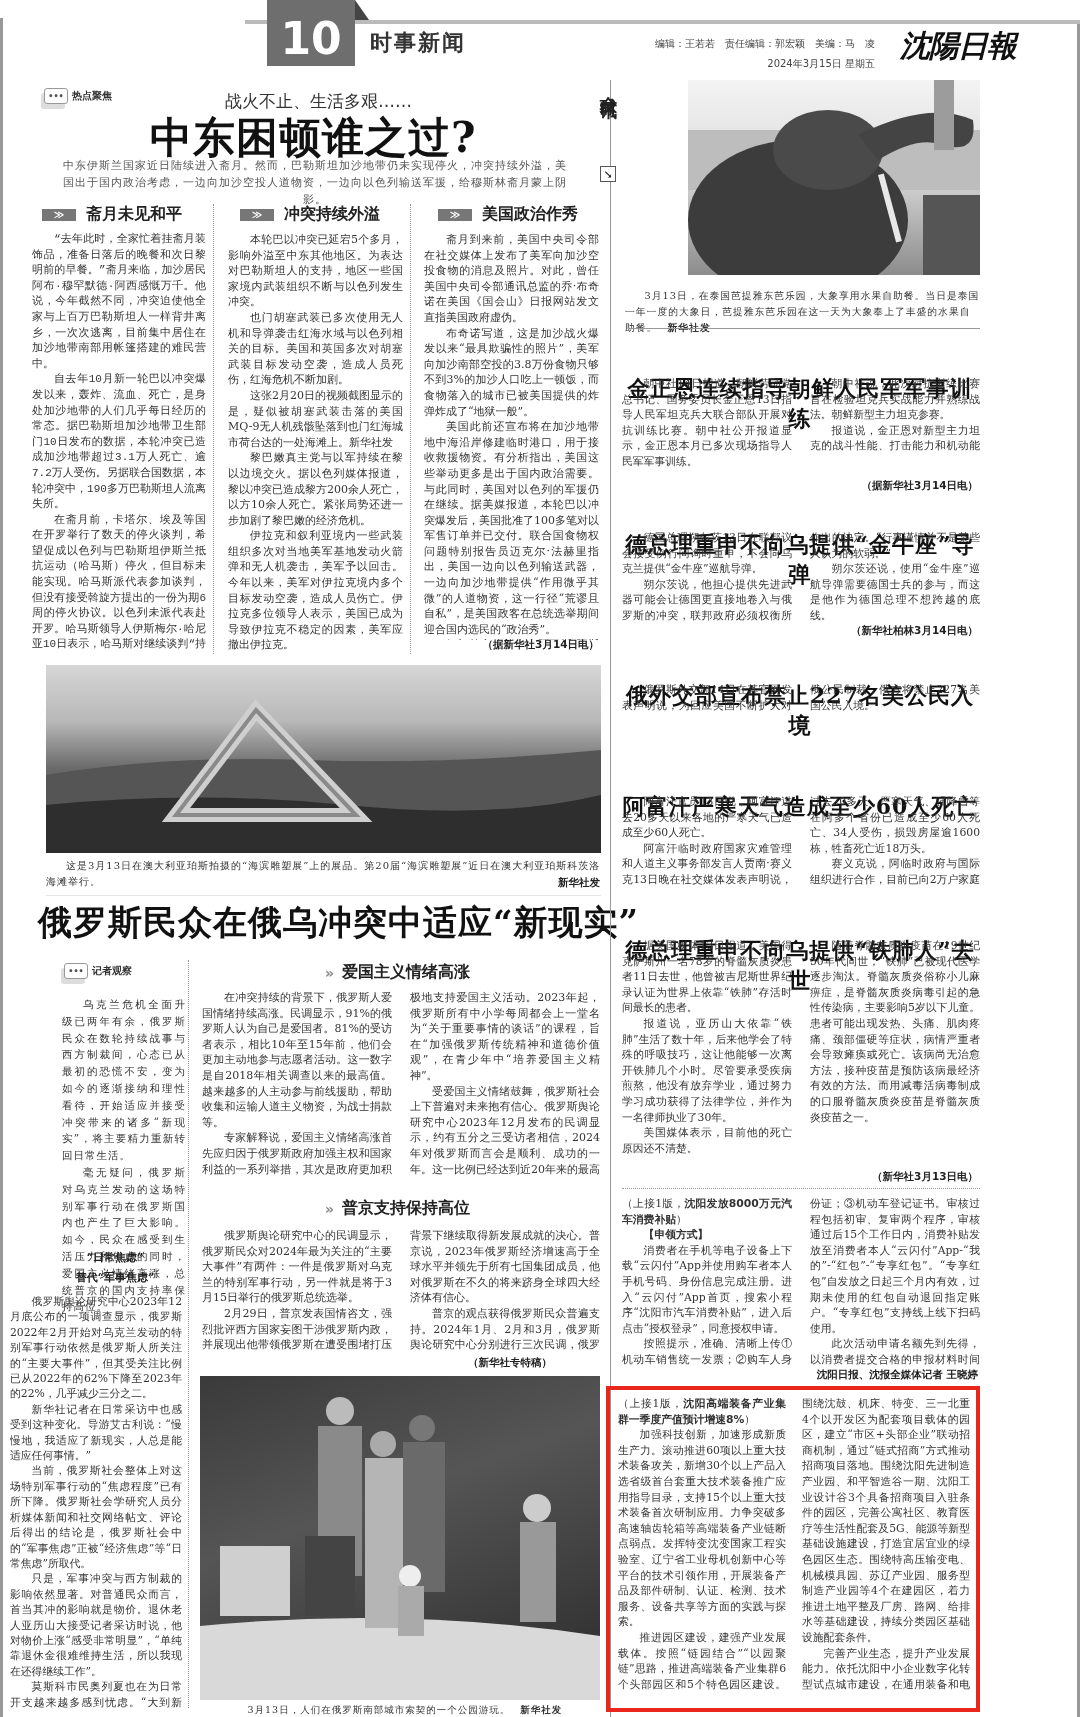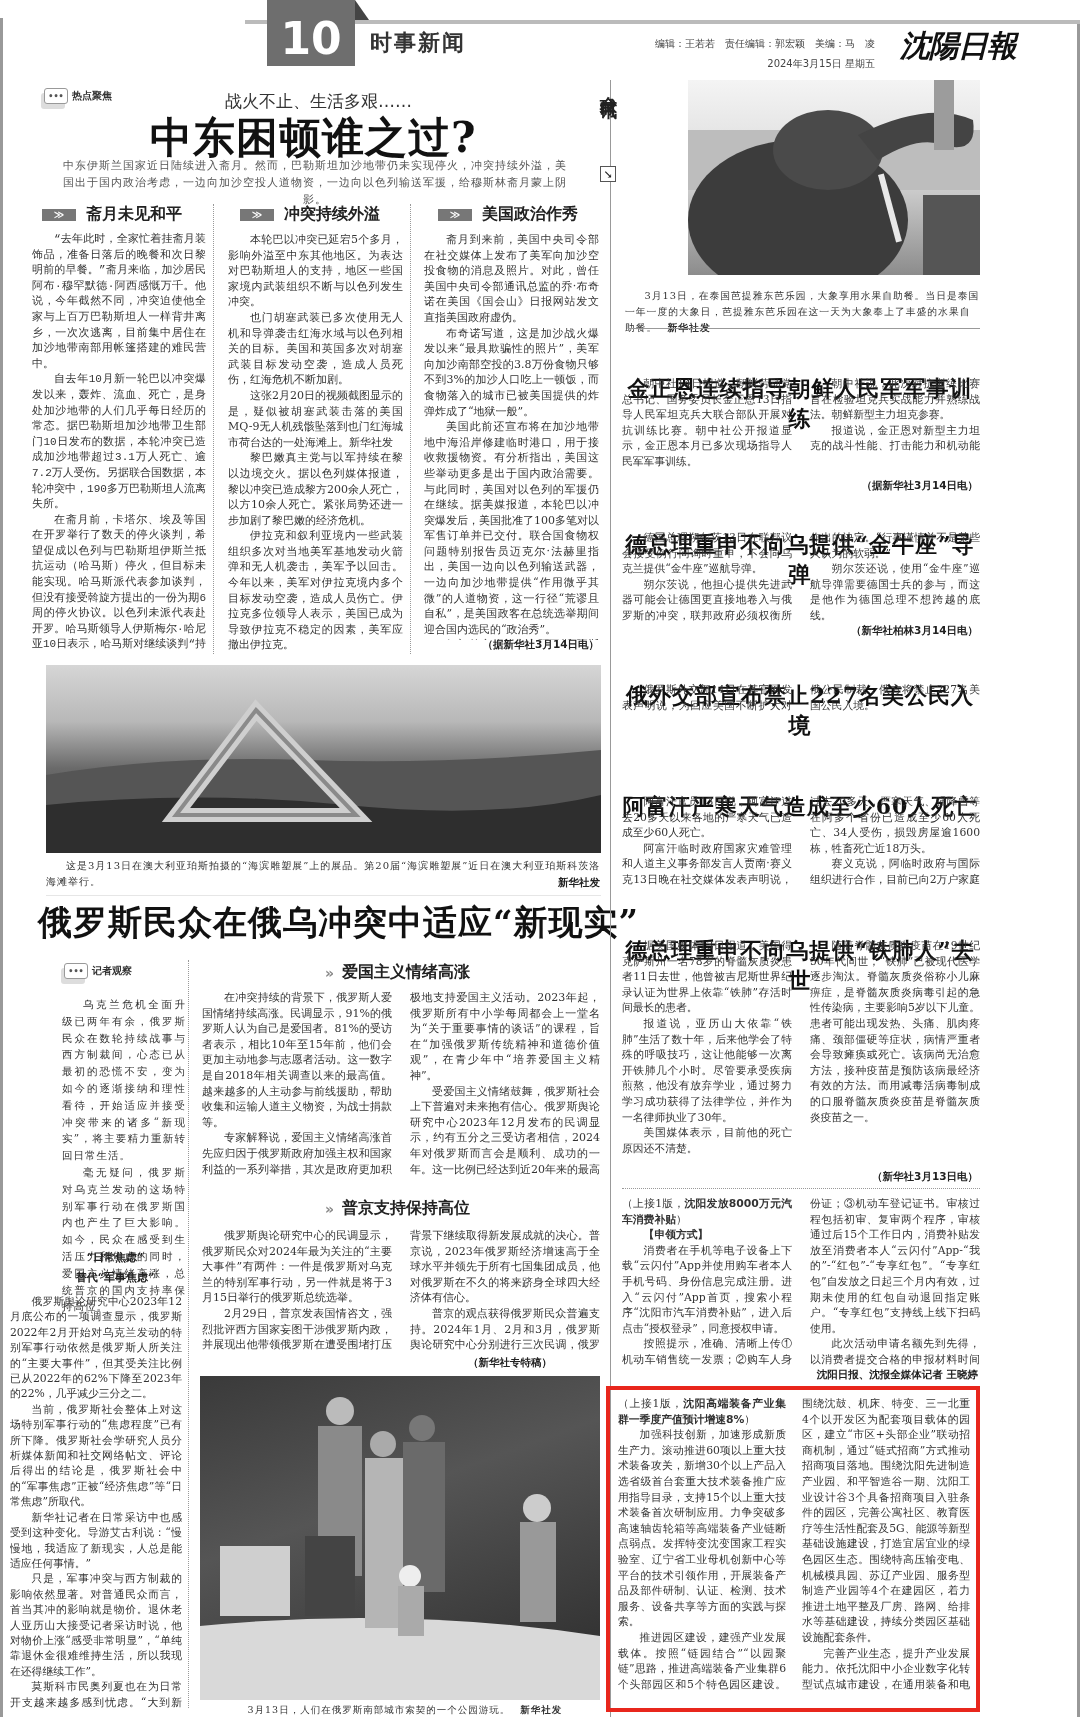--- a/index.html
+++ b/index.html
@@ -122,22 +122,22 @@
 </div>
 
 <div class="abs dotline-v" style="left:188px;top:960px;height:748px;"></div>
 
 <div class="abs" style="left:60px;top:1248px;font-weight:bold;font-size:11px;text-align:center;width:110px;line-height:20px;">
   <div>“日常焦虑”</div>
   <div>替代“军事焦虑”</div>
 </div>
 <div class="abs col" style="left:10px;top:1294px;width:172px;height:416px;font-size:10.8px;line-height:15.4px;">
   <p>俄罗斯舆论研究中心2023年12月底公布的一项调查显示，俄罗斯2022年2月开始对乌克兰发动的特别军事行动依然是俄罗斯人所关注的“主要大事件”，但其受关注比例已从2022年的62%下降至2023年的22%，几乎减少三分之二。</p>
+  <p>新华社记者在日常采访中也感受到这种变化。导游艾古利说：“慢慢地，我适应了新现实，人总是能适应任何事情。”</p>
   <p>当前，俄罗斯社会整体上对这场特别军事行动的“焦虑程度”已有所下降。俄罗斯社会学研究人员分析媒体新闻和社交网络帖文、评论后得出的结论是，俄罗斯社会中的“军事焦虑”正被“经济焦虑”等“日常焦虑”所取代。</p>
-  <p>新华社记者在日常采访中也感受到这种变化。导游艾古利说：“慢慢地，我适应了新现实，人总是能适应任何事情。”</p>
   <p>只是，军事冲突与西方制裁的影响依然显著。对普通民众而言，首当其冲的影响就是物价。退休老人亚历山大接受记者采访时说，他对物价上涨“感受非常明显”，“单纯靠退休金很难维持生活，所以我现在还得继续工作”。</p>
   <p>莫斯科市民奥列夏也在为日常开支越来越多感到忧虑。“大到新车，小到牙科服务，一切都在涨价。”</p>
 </div>
 
 <div class="abs sub2" style="left:325px;top:962px;">
   <span class="chev">»</span>
   <span>爱国主义情绪高涨</span>
 </div>
 <div class="abs col" style="left:202px;top:990px;width:398px;height:198px;column-count:2;column-gap:18px;">
   <p>在冲突持续的背景下，俄罗斯人爱国情绪持续高涨。民调显示，91%的俄罗斯人认为自己是爱国者。81%的受访者表示，相比10年至15年前，他们会更加主动地参与志愿者活动。这一数字是自2018年相关调查以来的最高值。越来越多的人主动参与前线援助，帮助收集和运输人道主义物资，为战士捐款等。</p>

